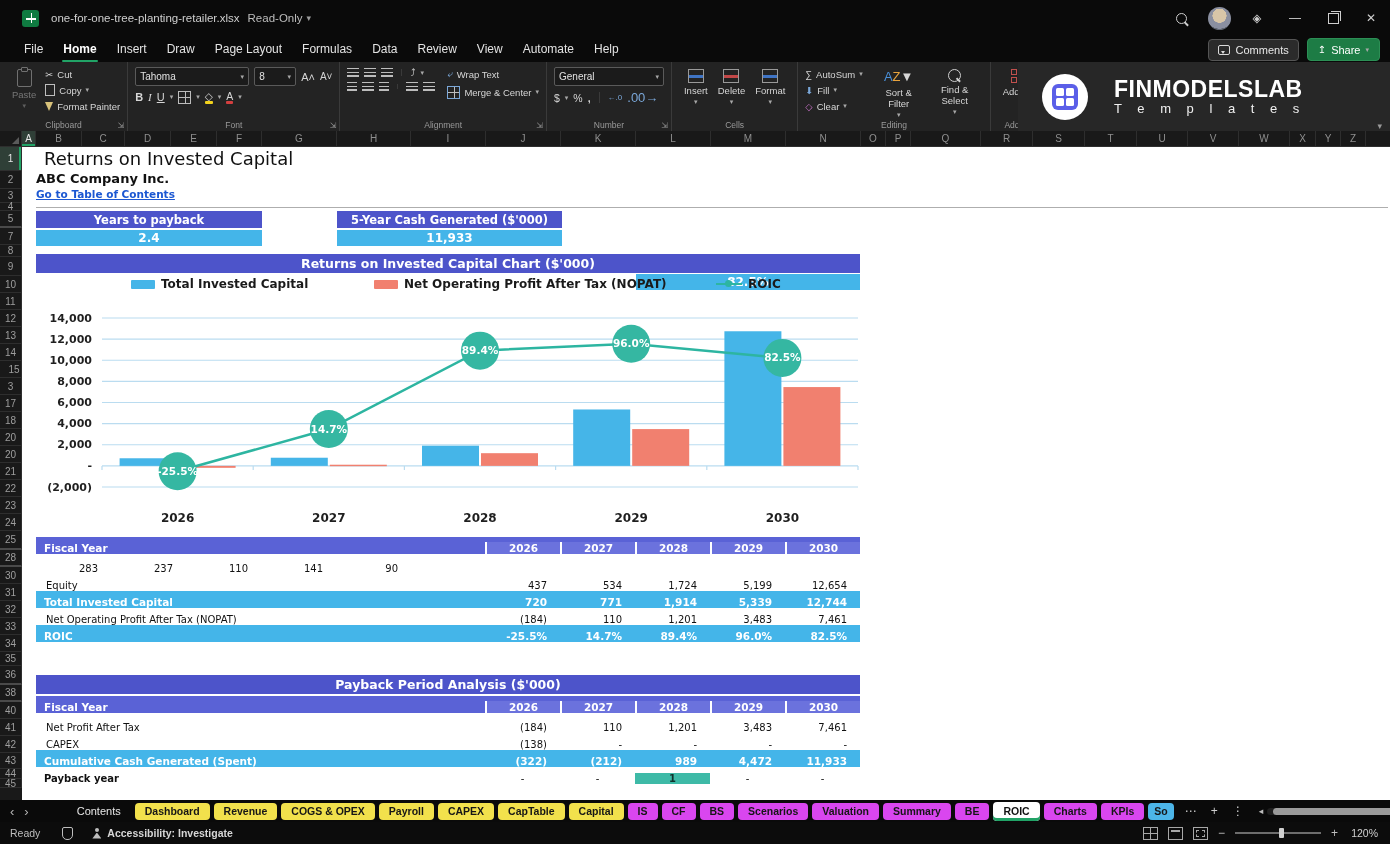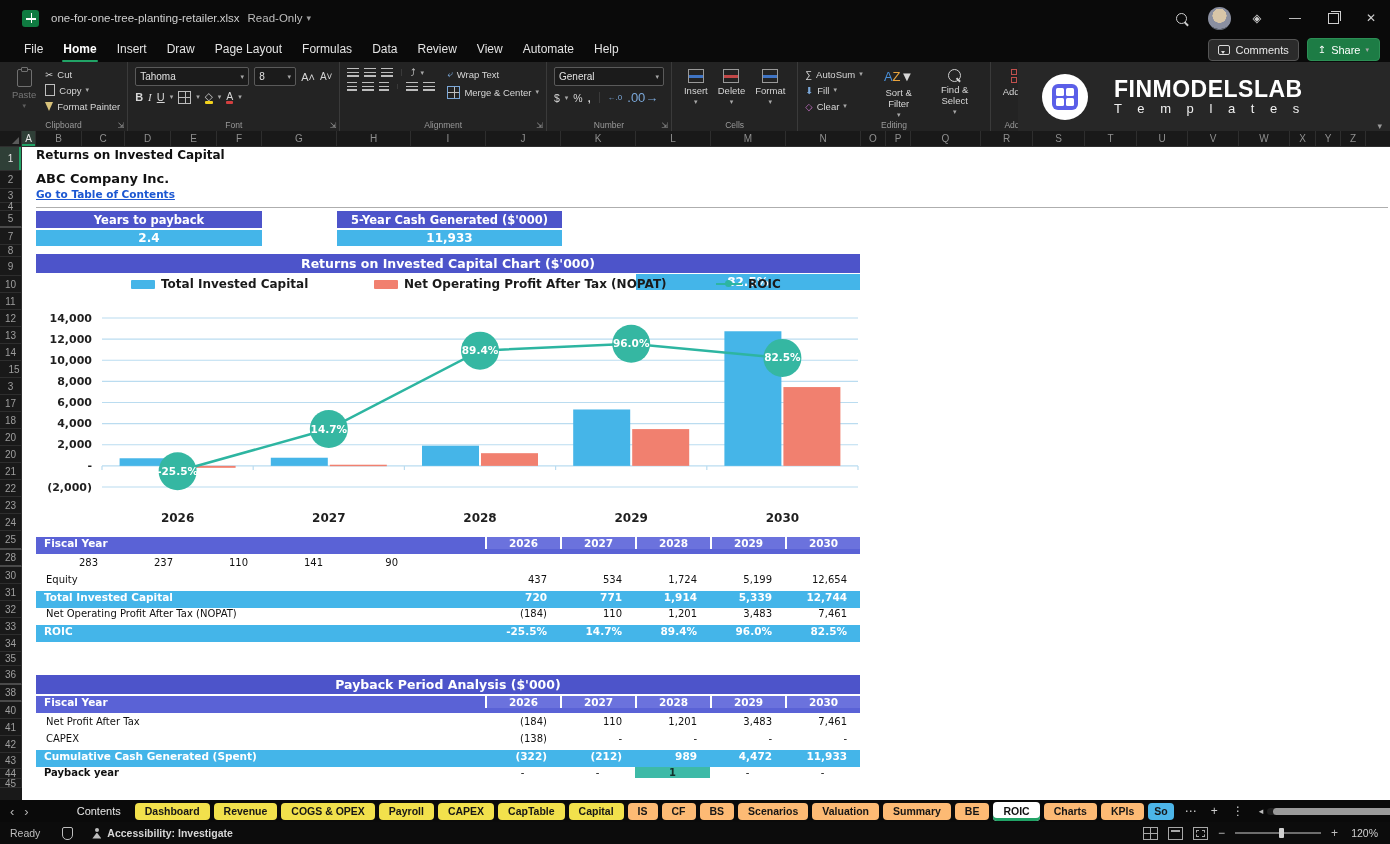--- a/index.html
+++ b/index.html
@@ -96,38 +96,38 @@
   .corner{width:22px;position:relative;}
   .corner::after{content:"";position:absolute;right:2px;bottom:2px;border-left:7px solid transparent;border-bottom:7px solid #5a5a5a;}
   .row-headers{position:absolute;left:0;top:147px;width:22px;height:653px;background:#191919;font-size:10px;color:#9f9f9f;}
   .row-cell{border-bottom:1px solid #2e2e2e;display:flex;align-items:center;justify-content:center;box-sizing:border-box;border-right:1px solid #2e2e2e;}
   .row-cell.sel{background:#2f3f37;color:#e6e6e6;box-shadow:inset -2px 0 0 #21a366;}
   .row-cell.gap{border-bottom:2px solid #4a4a4a;}
 
   
   .sheet{position:absolute;left:22px;top:147px;width:1368px;height:653px;background:#fff;overflow:hidden;
          font-family:"DejaVu Sans",sans-serif;color:#111;}
-  .sh-title{left:14px;top:1px;font-size:12px;font-weight:bold;}
+  .sh-title{left:22px;top:1px;font-size:18px;font-weight:normal;}
   .sh-company{left:14px;top:24px;font-size:13px;font-weight:bold;}
   .sh-link{left:14px;top:41px;font-size:10.5px;font-weight:bold;color:#1b57d2;text-decoration:underline;}
   .sh-divider{left:14px;top:60px;width:1352px;height:1px;background:#aeaeae;}
   .kpi-h{height:17px;background:#4d54ca;color:#fff;font-weight:bold;font-size:11.5px;display:flex;align-items:center;justify-content:center;}
   .kpi-v{height:16px;background:#44b5e9;color:#fff;font-weight:bold;font-size:12px;display:flex;align-items:center;justify-content:center;margin-top:2px;}
   .banner{background:#4d54ca;color:#fff;font-weight:bold;font-size:12.5px;display:flex;align-items:center;justify-content:center;}
 
   
   .legend{left:14px;top:130px;width:824px;height:20px;}
   .leg-item{position:absolute;top:0;display:flex;align-items:center;gap:6px;font-size:12px;font-weight:bold;color:#1a1a1a;}
   .leg-swatch{width:24px;height:9px;border-radius:1px;}
   .leg-line{width:26px;height:2.5px;position:relative;}
   .leg-line::after{content:"";position:absolute;left:9px;top:-2.5px;width:7px;height:7px;border-radius:50%;background:inherit;}
 
   
   .xtable{left:14px;width:824px;position:absolute;}
-  .trow{display:flex;height:17px;align-items:flex-start;font-size:10px;}
+  .trow{display:flex;height:17px;align-items:flex-end;font-size:10px;}
   .trow .lbl{width:449px;display:flex;align-items:center;padding-left:10px;box-sizing:border-box;}
   .trow .cell{width:75px;display:flex;align-items:center;justify-content:flex-end;padding-right:13px;box-sizing:border-box;}
   .thead{background:#5a62d6;color:#fff;font-weight:bold;margin-top:2px;}
   .thead .lbl{font-size:10.5px;padding-left:8px;}
   .thead .cell{background:#6b72dd;border-left:2px solid #fff;justify-content:center;padding-right:0;font-size:10.5px;}
   .r-normal{background:#fff;color:#111;}
   .r-normal .lbl{padding-left:10px;}
   .r-highlight{background:#44b5e9;color:#fff;font-weight:bold;font-size:10.5px;}
   .r-highlight .lbl{padding-left:8px;}
   .r-boldlabel{background:#fff;color:#111;}
@@ -136,21 +136,21 @@
   .cell.payback{background:#3ebaa7;font-weight:bold;color:#11322c;}
   .rows-gap{margin-top:3px;}
 
   
   .tabbar{position:absolute;left:0;top:800px;width:1390px;height:22px;background:#0a0a0a;display:flex;align-items:center;}
   .tab-nav{color:#b5b5b5;font-size:13px;padding:0 10px;}
   .stab{height:17px;display:flex;align-items:center;padding:0 10px;margin-right:4px;border-radius:4px;
         font-size:10.5px;font-weight:bold;color:#161616;flex:0 0 auto;white-space:nowrap;}
   .stab.plain{background:transparent;color:#e6e6e6;font-weight:normal;font-size:11px;}
   .stab.yellow{background:#f2e14c;}
-  .stab.blue{background:#fdba74;}
+  .stab.blue{background:#d946ef;}
   .stab.blue-cut{background:#4cb5e8;max-width:24px;overflow:hidden;padding:0 6px;}
   .stab.active{background:#fff;color:#111;box-shadow:inset 0 -3px 0 #21a366;height:19px;}
   .tab-extra{color:#cfcfcf;font-size:12px;padding:0 7px;}
   .hscroll{position:relative;flex:1;height:8px;margin:0 10px 0 4px;display:flex;align-items:center;}
   .hs-arrow{color:#bdbdbd;font-size:9px;padding:0 4px;}
   .hs-track{flex:1;height:7px;border-radius:4px;background:#1e1e1e;position:relative;}
   .hs-thumb{position:absolute;left:6px;top:0;height:7px;width:480px;background:#9a9a9a;border-radius:4px;}
 
   
   .statusbar{position:absolute;left:0;top:822px;width:1390px;height:22px;background:#0c0c0c;color:#bdbdbd;

